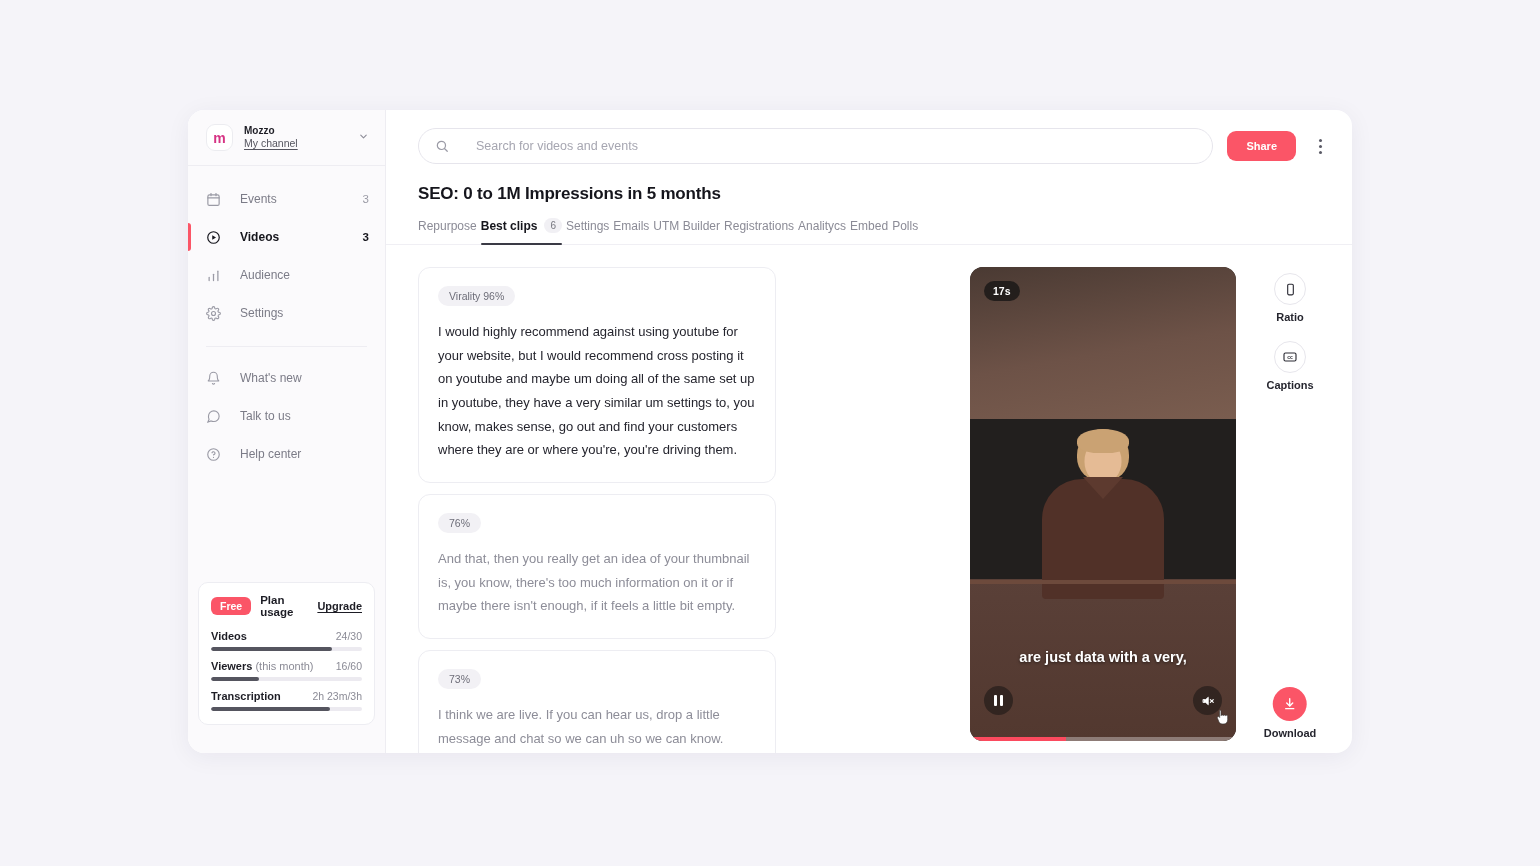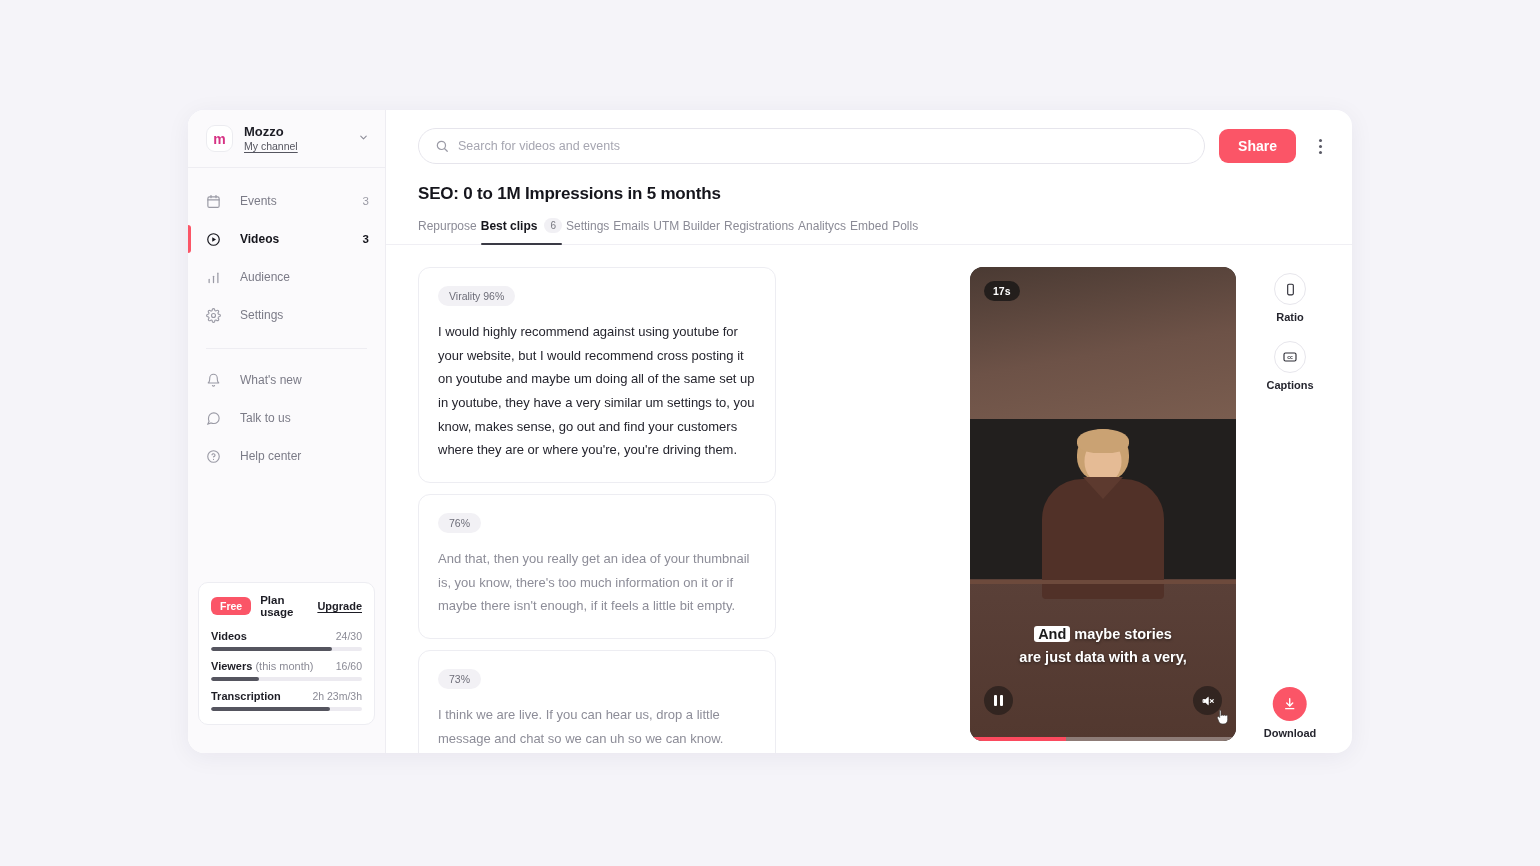--- a/index.html
+++ b/index.html
@@ -39,21 +39,21 @@
   .logo-badge {
     width: 27px; height: 27px;
     background: #ffffff;
     border: 1px solid #ececf0;
     border-radius: 9px;
     display: flex; align-items: center; justify-content: center;
     font-weight: bold; font-size: 14px; color: #d63384;
     flex-shrink: 0;
   }
   .ws-text { flex: 1; line-height: 1.25; min-width: 0; }
-  .ws-name { font-size: 13px; font-weight: bold; color: #1d1d25; }
+  .ws-name { font-size: 10px; font-weight: bold; color: #1d1d25; }
   .ws-sub {
     font-size: 10.5px; color: #55555f;
     text-decoration: underline; text-underline-offset: 2px;
   }
   .chev { color: #8d8d98; font-size: 10px; flex-shrink: 0; }
 
   .nav { padding: 14px 0 0 0; }
   .nav-item {
     display: flex; align-items: center;
     height: 38px; padding: 0 16px 0 18px;
@@ -101,32 +101,32 @@
 
   
   .main { flex: 1; display: flex; flex-direction: column; min-width: 0; }
   .topbar {
     display: flex; align-items: center; gap: 14px;
     padding: 18px 22px 0 32px;
   }
   .search-box {
     flex: 1; height: 36px;
     border: 1px solid #e6e5ec; border-radius: 19px;
-    display: flex; align-items: center; gap: 9px;
+    display: flex; align-items: center; gap: 27px;
     padding: 0 16px; background: #fff; cursor: text;
   }
   .search-box input {
     flex: 1; border: none; outline: none; background: transparent;
     font-size: 12.5px; color: #1d1d25;
     font-family: "Liberation Sans", sans-serif;
   }
   .search-box input::placeholder { color: #a6a6b1; }
   .share-btn {
     background: #fb5567; color: #fff; border: none;
-    font-size: 14px; font-weight: bold; border-radius: 9px;
+    font-size: 11px; font-weight: bold; border-radius: 9px;
     padding: 9px 19px; cursor: pointer;
     font-family: "Liberation Sans", sans-serif;
   }
   .kebab {
     width: 20px; height: 28px; display: flex; flex-direction: column;
     align-items: center; justify-content: center; gap: 3px; cursor: pointer;
   }
   .kebab i { width: 3px; height: 3px; border-radius: 50%; background: #5a5a66; display: block; }
 
   .page-title {
@@ -513,21 +513,20 @@
             <div class="p-hair"></div>
             <div class="p-face"></div>
             <div class="p-fringe"></div>
             <div class="p-collar"></div>
           </div>
           <div class="p-placard"></div>
 
           <div class="dur-badge">17s</div>
 
           <div class="captions">
-            <div><span class="cap-hl">And</span> <span>maybe stories</span></div>
             <div>are just data with a very,</div>
           </div>
 
           <button class="ctrl-btn btn-play">
             <span class="pause-ico">
                 <i></i>
                 <i></i>
               </span>
           </button>
 

